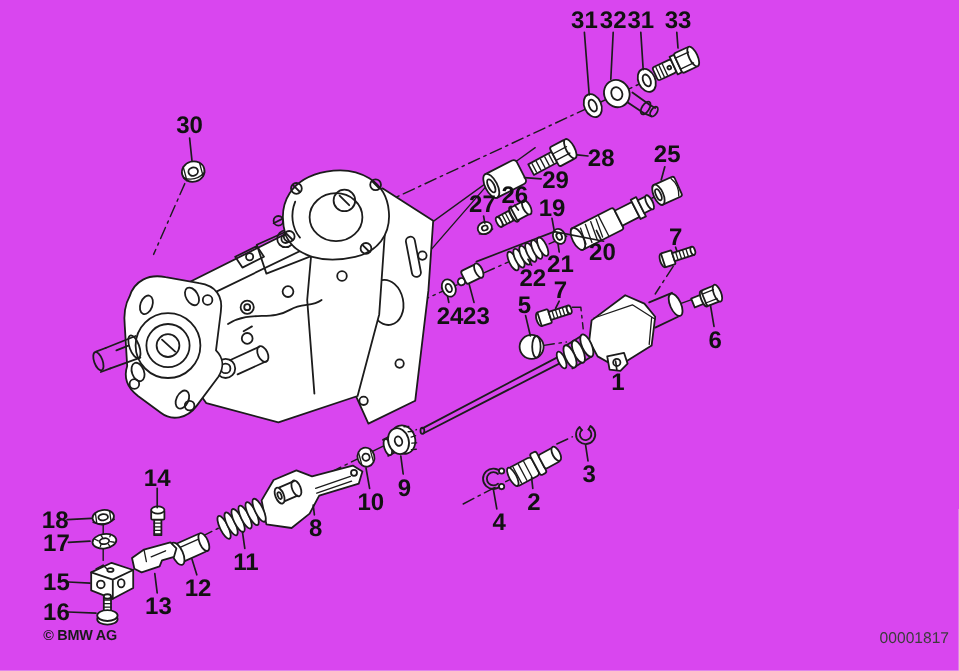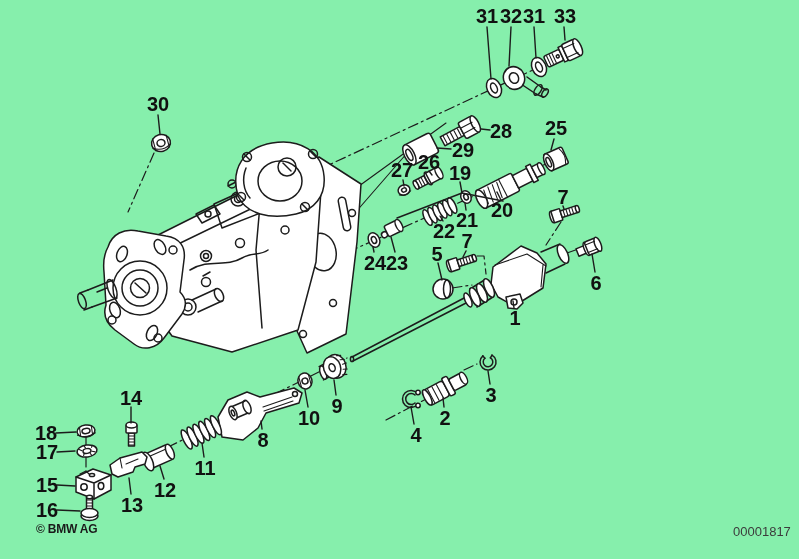--- a/index.html
+++ b/index.html
@@ -1,16 +1,16 @@
 <!DOCTYPE html>
 <html><head>
 <meta charset="utf-8">
 <style>
   html,body{margin:0;padding:0;background:#e8e8e8;}
-  .stage{position:relative;width:799px;height:559px;background:#86efac;overflow:hidden;
+  .stage{position:relative;width:799px;height:559px;background:#d946ef;overflow:hidden;
          font-family:"Liberation Sans",sans-serif;}
   svg{position:absolute;left:0;top:0;}
   .co{font:700 20px "Liberation Sans",sans-serif;fill:#111111;text-anchor:middle;stroke:none;}
   .leader{stroke:#1c1c1c;stroke-width:1.4;}
   .dash{stroke-dasharray:10 4 2 4;stroke-width:1.2;}
   .thin{stroke-width:1.1;}
   .copyright{position:absolute;left:36px;top:522px;font-size:12px;font-weight:700;
              letter-spacing:-0.2px;color:#1a1a1a;}
   .imgno{position:absolute;left:733px;top:524px;font-size:13px;color:#3c3c3c;}
 </style>

